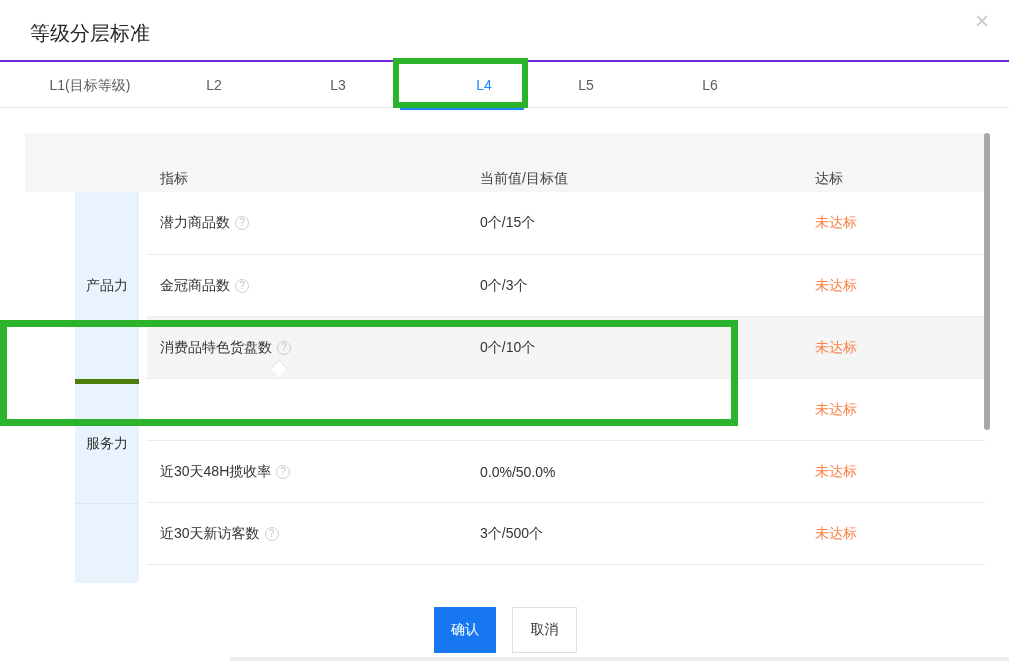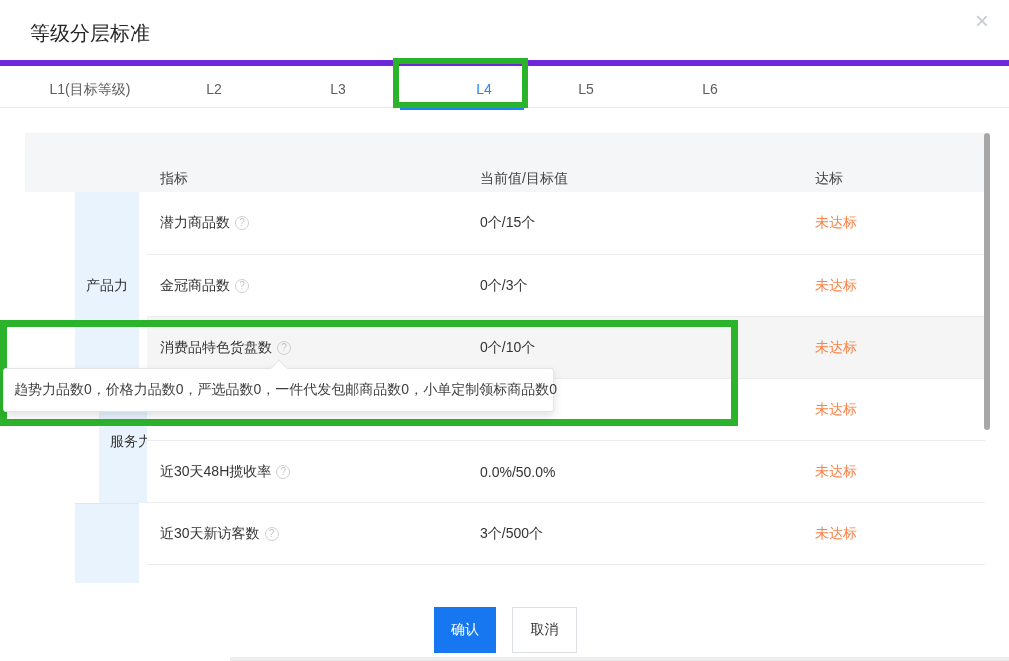--- a/index.html
+++ b/index.html
@@ -7,41 +7,41 @@
               font-family:"Liberation Sans", sans-serif; }
   .canvas { position:relative; width:1009px; height:661px; background:#fff; overflow:hidden; }
 
   
   .dlg-title { position:absolute; left:30px; top:20px; font-size:20px; color:#262626; }
   .dlg-close { position:absolute; right:14px; top:8px; width:26px; height:26px;
                font-size:24px; line-height:26px; text-align:center; color:#c8ccd2; cursor:pointer; }
 
   
   .tabbar { position:absolute; left:0; top:60px; width:1009px; height:48px;
-            border-top:6px solid #6d28d9; border-bottom:1px solid #e9e9e9;
+            border-top:2px solid #6d28d9; border-bottom:1px solid #e9e9e9;
             display:flex; padding-left:28px; }
   .tab { width:124px; height:47px; line-height:47px; text-align:center;
          font-size:14px; color:#5c5c5c; cursor:pointer; }
   .tab.active { color:#1a86ff;padding-left:44px; }
   .tab-underline { position:absolute; left:400px; top:106px; width:124px; height:4px;
                    background:#1a86ff; z-index:1; }
 
   
   .table { position:absolute; left:25px; top:133px; width:960px; height:450px; }
   .thead { position:absolute; left:0; top:0; width:960px; height:59px; background:#f5f6f7; }
   .th { position:absolute; top:16px; height:59px; line-height:59px; font-size:14px; color:#424242; }
   .th-indicator { left:135px; }
   .th-value     { left:455px; }
   .th-status    { left:790px; }
 
   .group-cell { position:absolute; left:50px; width:64px; background:#e8f3fd;
                 display:flex; align-items:center; justify-content:center;
                 font-size:14px; color:#333; }
   .group-1 { top:59px;  height:187px; }
-  .group-2 { top:246px; height:124px; border-top:1px solid #4d7c0f;margin-left:24px; }
+  .group-2 { top:246px; height:124px; border-top:5px solid #4d7c0f; }
   .group-3 { top:370px; height:80px;  border-top:1px solid #dde6ef; }
 
   .trow { position:absolute; left:122px; width:838px; height:62px;
           border-bottom:1px solid #ececec; background:#fff; }
   .trow.hover { background:#f5f5f5; }
   .row-1 { top:59px; height:63px; }
   .row-2 { top:122px; }
   .row-3 { top:184px; }
   .row-4 { top:246px; }
   .row-5 { top:308px; }
@@ -168,20 +168,19 @@
     </div>
 
   </div>
 
   <div class="scroll-thumb"></div>
 
   <div class="hl-box hl-tab"></div>
   <div class="hl-box hl-row"></div>
 
   <div class="tooltip-arrow"></div>
-  <div class="tooltip">趋势力品数0，价格力品数0，严选品数0，一件代发包邮商品数0，小单定制领标商品数0</div>
 
   <button class="btn btn-confirm">确认</button>
   <button class="btn btn-cancel">取消</button>
 
   <div class="bottom-strip"></div>
 
 </div>
 
 </body></html>

